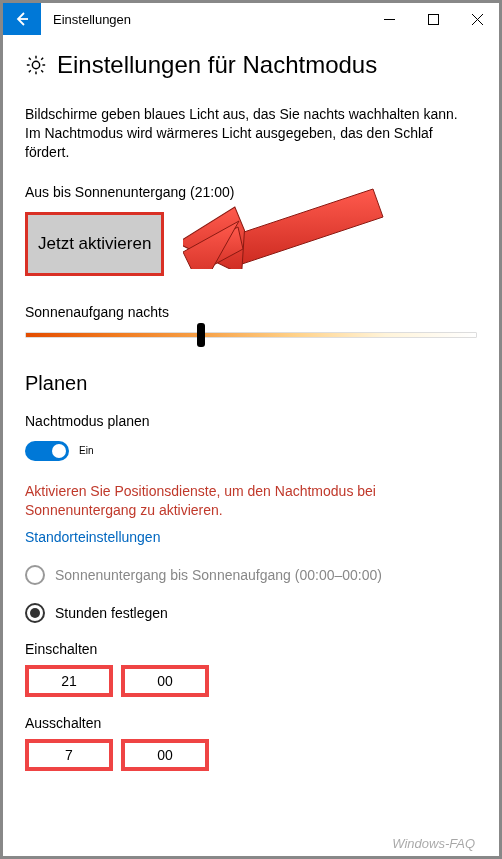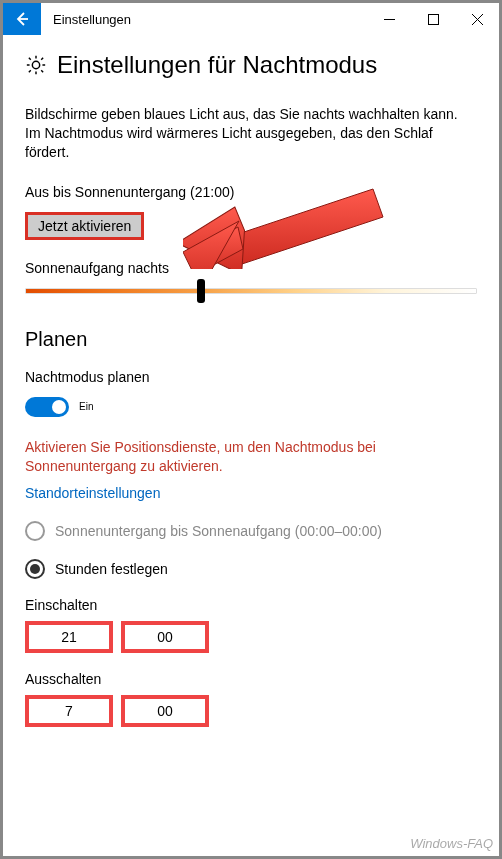--- a/index.html
+++ b/index.html
@@ -78,24 +78,24 @@
   .line-label {
     font-size: 14px;
     margin-bottom: 12px;
   }
 
   
   .activate-btn {
     display: inline-block;
     background: #cccccc;
     border: 3px solid #d93025;
-    padding: 3px 10px;
-    font-size: 14px;
+    padding: 19px 10px;
+    font-size: 17px;
     color: #000;
-    margin-bottom: 20px;
+    margin-bottom: 28px;
   }
 
   
   .slider-wrap {
     margin-top: 4px;
     margin-bottom: 34px;
   }
   .slider-track {
     position: relative;
     height: 6px;
@@ -194,21 +194,21 @@
     border: 4px solid #ef4444;
     display: flex;
     align-items: center;
     justify-content: center;
     font-size: 14px;
   }
 
   
   .watermark {
     position: absolute;
-    right: 6px;
+    right: 24px;
     bottom: 5px;
     font-size: 13px;
     color: rgba(0,0,0,0.35);
     font-style: italic;
     text-align: right;
   }
 
   
   .arrow {
     position: absolute;

